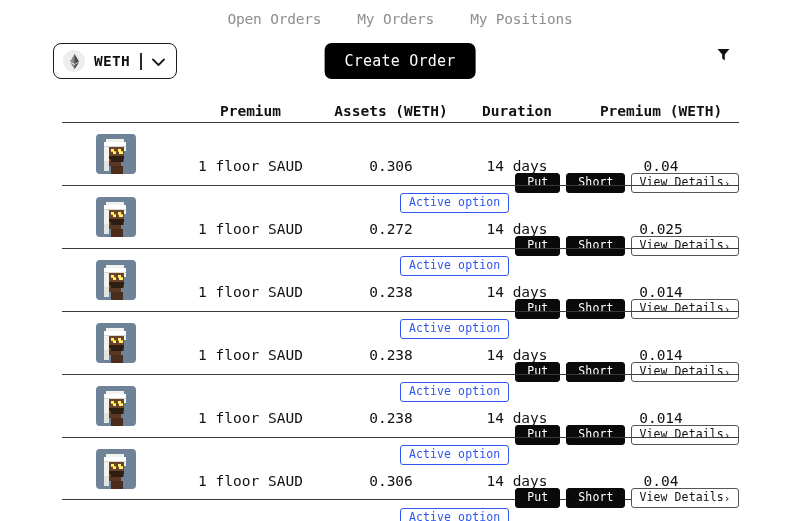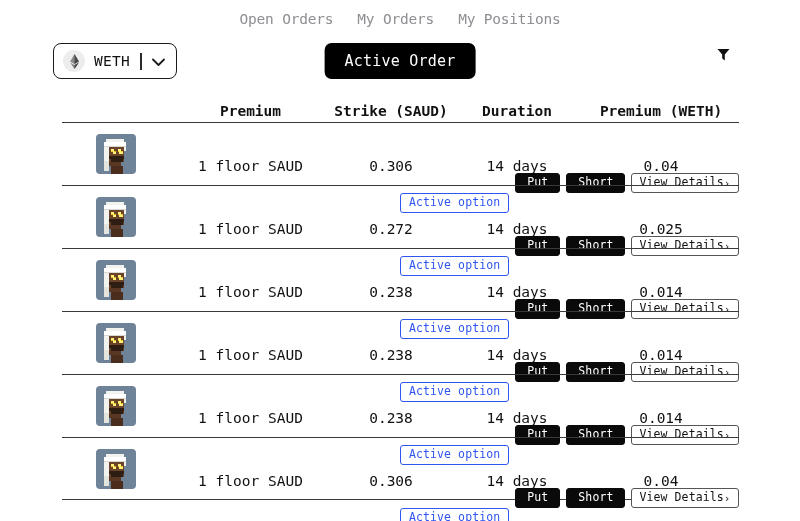--- a/index.html
+++ b/index.html
@@ -13,21 +13,21 @@
     font-family: "DejaVu Sans Mono", "Liberation Mono", monospace;
     color: #111111;
     -webkit-font-smoothing: antialiased;
   }
 
   
   .nav {
     display: flex;
     justify-content: center;
     align-items: center;
-    gap: 24px;
+    gap: 36px;
     height: 28px;
     padding-top: 9px;
   }
   .nav-tab {
     font-size: 14.5px;
     letter-spacing: -0.2px;
     color: #8e8e93;
     white-space: nowrap;
     cursor: pointer;
   }
@@ -58,21 +58,21 @@
   }
   .token-icon-wrap {
     width: 22px; height: 22px;
     border-radius: 50%;
     background: #ededed;
     display: flex; align-items: center; justify-content: center;
     flex: 0 0 auto;
   }
   .token-label {
     font-size: 14.5px;
-    font-weight: normal;
+    font-weight: bold;
     letter-spacing: 0.3px;
     color: #111;
   }
   .token-divider {
     width: 1.5px;
     height: 17px;
     background: #2a2a2a;
     margin: 0 1px;
   }
   .chev {
@@ -230,37 +230,37 @@
     </span>
     <span class="token-label">WETH</span>
     <span class="token-divider"></span>
     <span class="chev">
       <svg width="13" height="9" viewBox="0 0 13 9" aria-hidden="true">
         <path d="M1 1.5 L6.5 7 L12 1.5" stroke="#1b1b1b" stroke-width="1.8" fill="none" stroke-linecap="round" stroke-linejoin="round"></path>
       </svg>
     </span>
   </div>
 
-  <button class="create-order-btn">Active Order</button>
+  <button class="create-order-btn">Create Order</button>
 
   <div class="show-filters">
     <span>
       <svg width="13" height="13" viewBox="0 0 13 13" aria-hidden="true">
         <path d="M0.5 1 L12.5 1 L7.8 6.6 L7.8 12.4 L5.2 10.6 L5.2 6.6 Z" fill="#111111"></path>
       </svg>
     </span>
   </div>
 </div>
 
 <div class="table">
 
   <div class="thead">
     <div class="th col-avatar"></div>
     <div class="th col-asset">Premium</div>
-    <div class="th col-strike">Strike (SAUD)</div>
+    <div class="th col-strike">Assets (WETH)</div>
     <div class="th col-dur">Duration</div>
     <div class="th col-prem">Premium (WETH)</div>
   </div>
 
   <div id="rows-container">
   <div class="row">
     <div class="row-values">
       <div class="cell col-avatar avatar-cell">
         <svg class="avatar" viewBox="0 0 24 24" shape-rendering="crispEdges">
           <rect x="0" y="0" width="24" height="24" fill="#6e8298"></rect>

